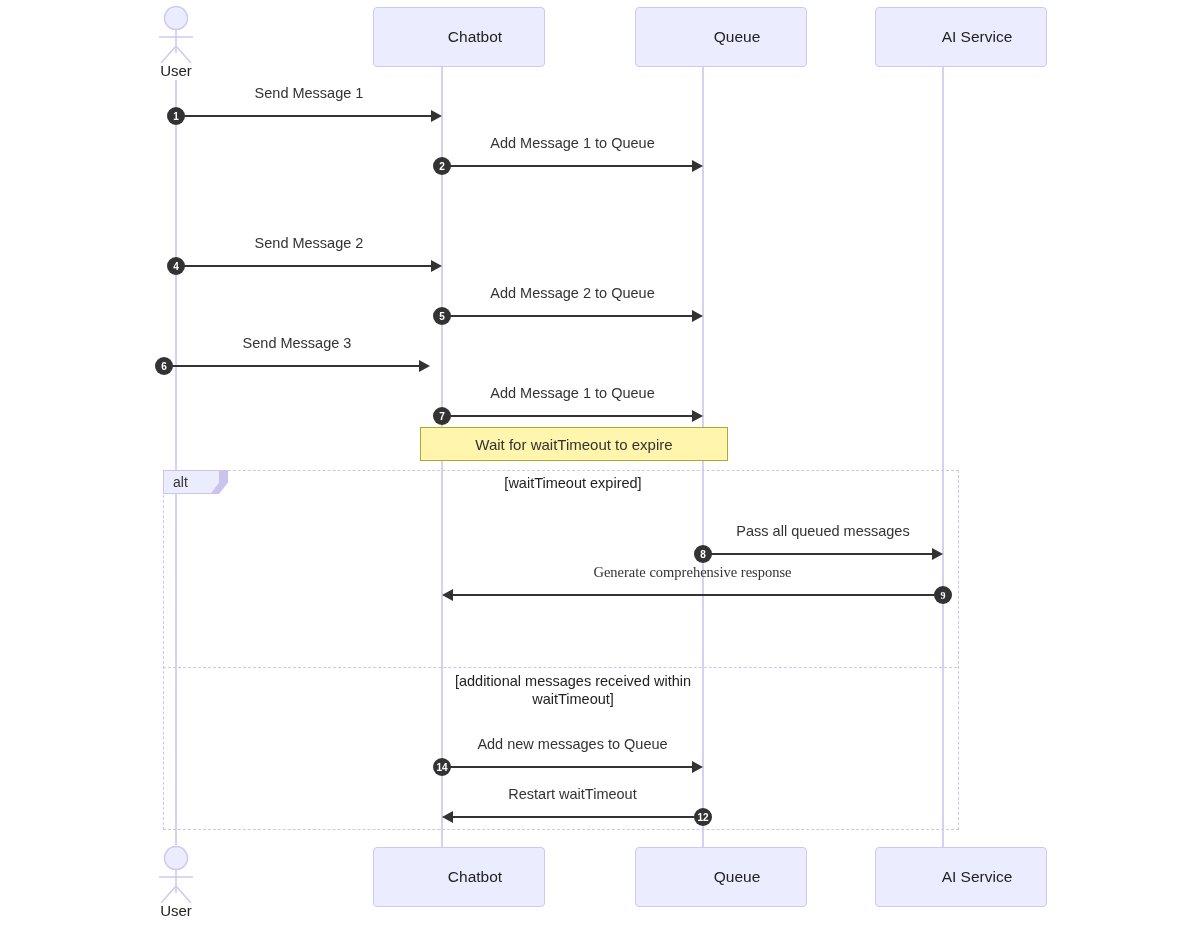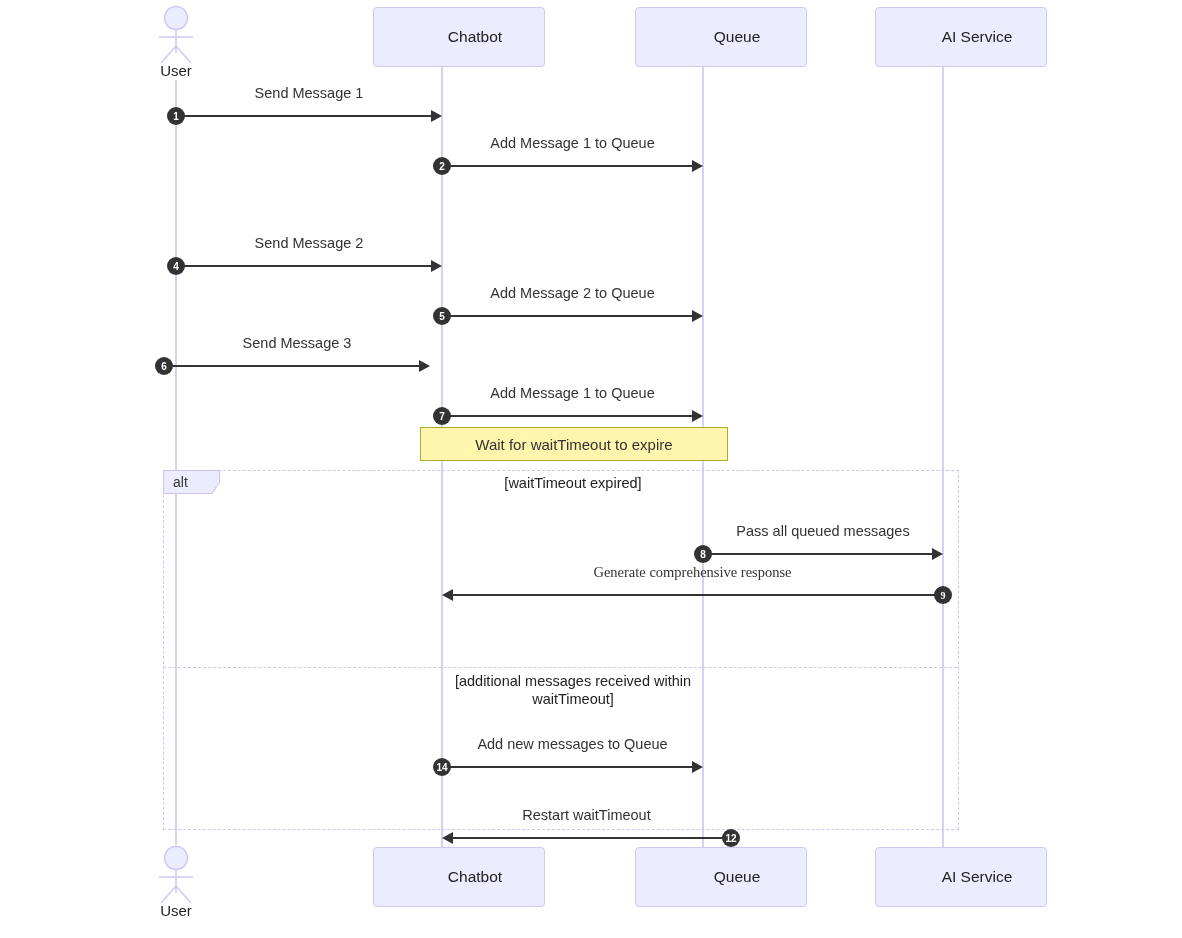--- a/index.html
+++ b/index.html
@@ -39,21 +39,21 @@
   .note { position:absolute; left:420px; top:427px; width:306px; height:32px;
     background:#fff5ad; border:1px solid #aaaa33; display:flex; align-items:center;
     justify-content:center; font-size:15px; color:#333; }
 
   
   .alt-frame { position:absolute; left:163px; top:470px; width:794px; height:358px;
     border:1px dashed #ccc7f0; }
   .alt-divider { position:absolute; left:163px; width:794px; top:667px;
     border-top:1px dashed #ccc7f0; }
   .alt-tag-outer { position:absolute; left:163px; top:470px; width:57px; height:24px;
-    background:#c9c3ee; clip-path:polygon(0 0,100% 0,100% 52%,86% 100%,0 100%); }
+    background:#c9c3ee; clip-path:polygon(0 0,100% 0,100% 52%,86% 100%,0 100%);padding-left:8px; }
   .alt-tag-inner { position:absolute; left:1px; top:1px; width:55px; height:22px;
     background:#ececff; clip-path:polygon(0 0,100% 0,100% 52%,86% 100%,0 100%);
     display:flex; align-items:center; padding-left:9px; box-sizing:border-box;
     font-size:14px; color:#333; }
   .alt-cond { position:absolute; text-align:center; font-size:14.5px; color:#222;
     line-height:18px; }
   .cond1 { left:413px; top:474px; width:320px; }
   .cond2 { left:438px; top:672px; width:270px; }
 </style>
 </head>
@@ -158,21 +158,21 @@
   </div>
 
 
   <div class="msg right" style="left:442px; top:738px; width:261px;">
     <div class="mlabel">Add new messages to Queue</div>
     <div class="line"></div>
     <div class="arrowhead"></div>
     <div class="badge">14</div>
   </div>
 
-  <div class="msg left" style="left:442px; top:809px; width:261px;padding-left:28px;">
+  <div class="msg left" style="left:442px; top:788px; width:261px;">
     <div class="mlabel">Restart waitTimeout</div>
     <div class="line"></div>
     <div class="arrowhead"></div>
     <div class="badge">12</div>
   </div>
 
   <div class="note">Wait for waitTimeout to expire</div>
 
 </div>
 

